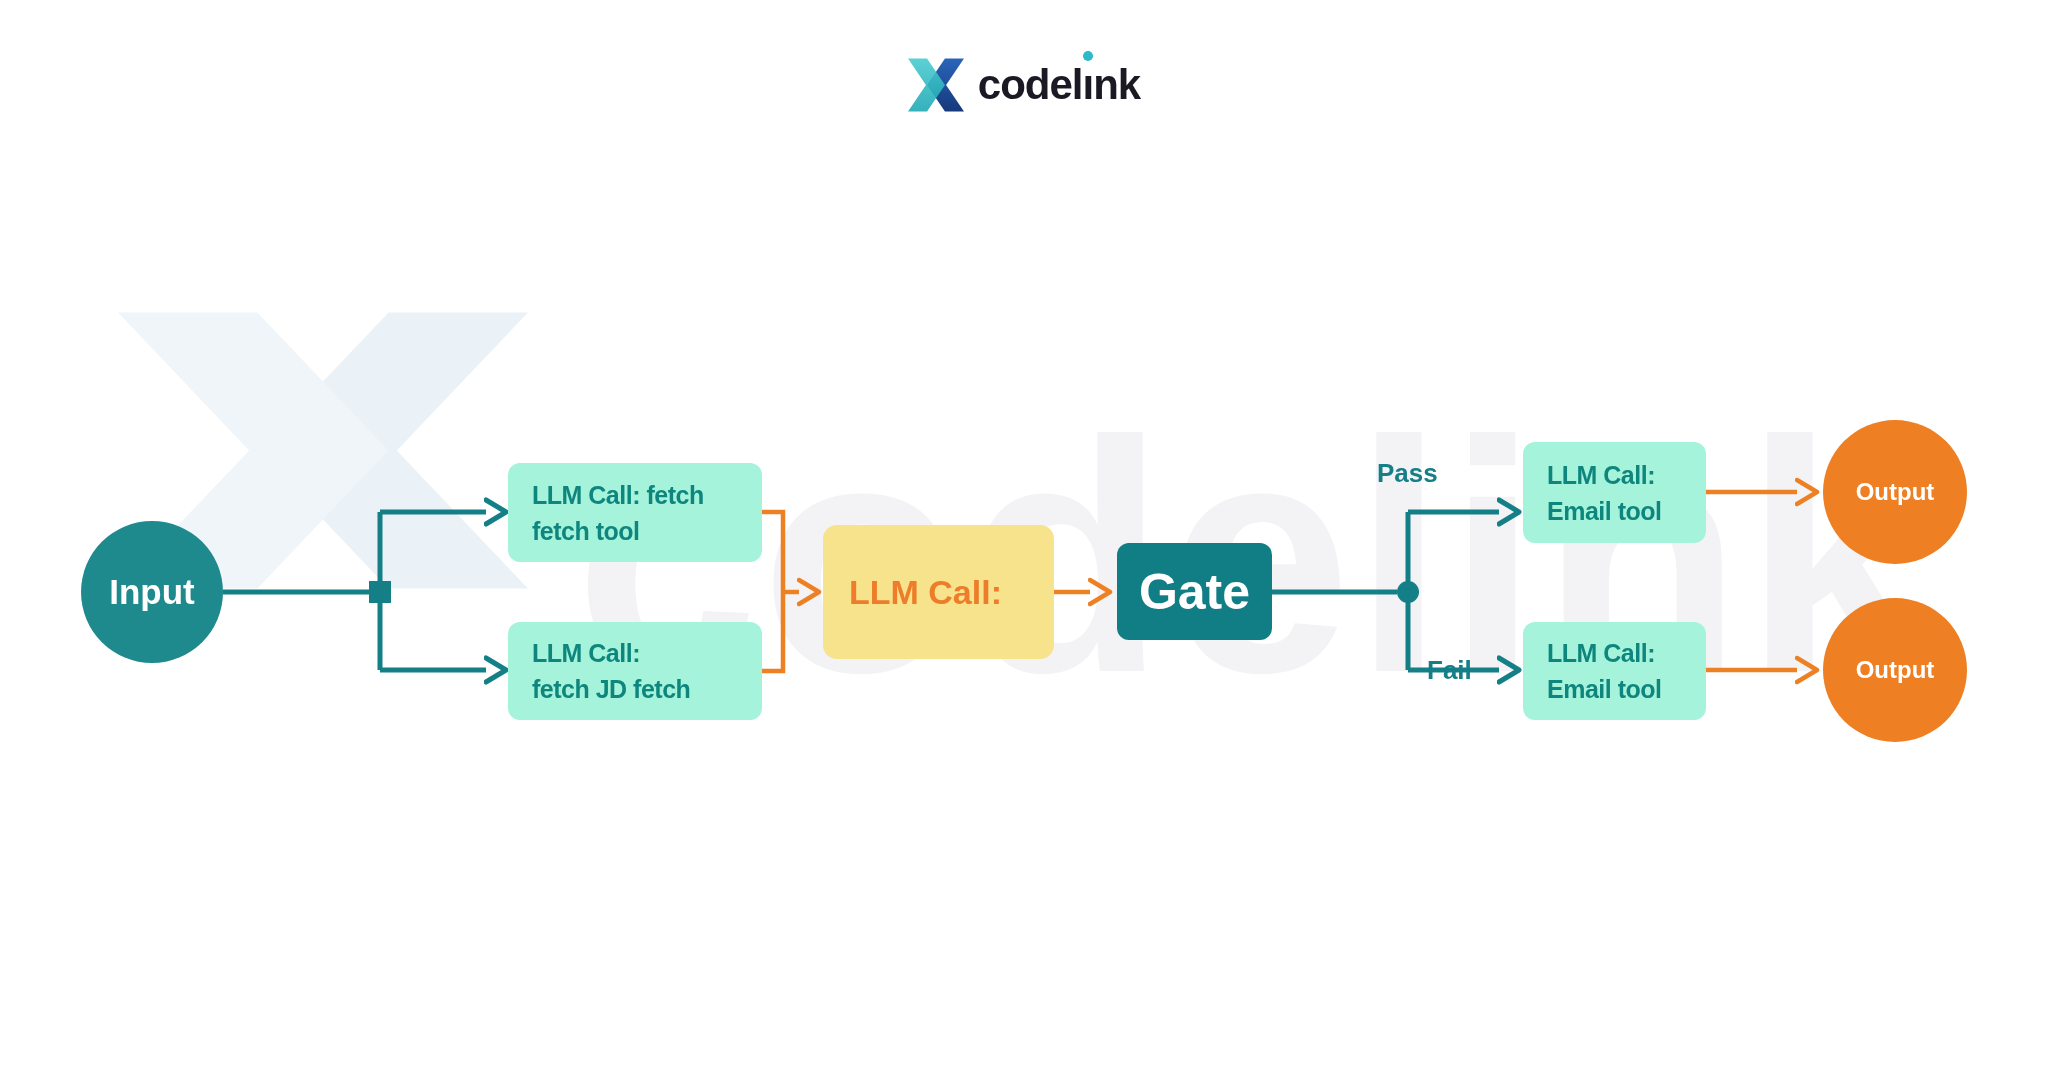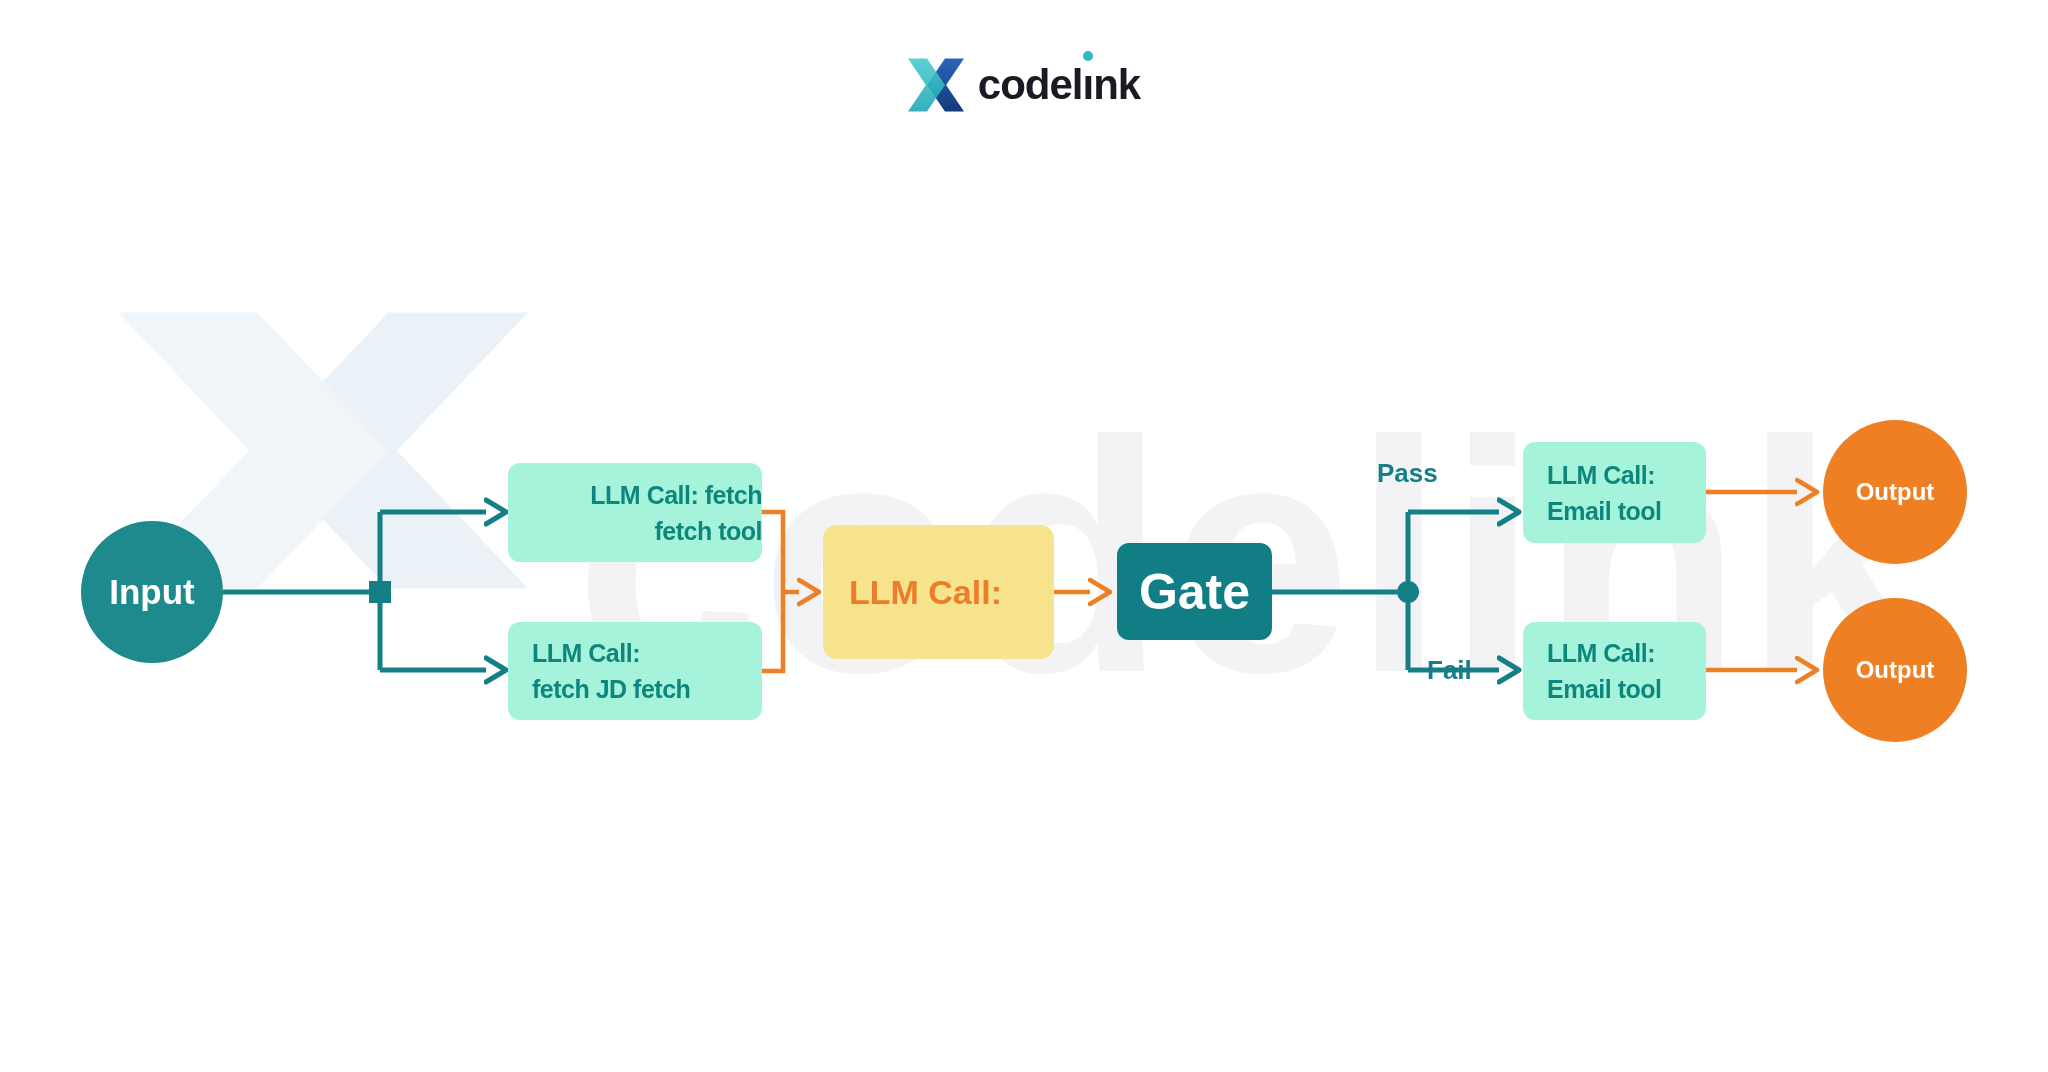--- a/index.html
+++ b/index.html
@@ -121,21 +121,21 @@
       <path d="M1028 592 H1090" marker-end="url(#arrO)"></path>
       <path d="M1682 492 H1797" marker-end="url(#arrO)"></path>
       <path d="M1682 670 H1797" marker-end="url(#arrO)"></path>
     </g>
   </svg>
 
   <div class="circle teal" style="left:81px;top:521px;">
     <span>Input</span>
   </div>
 
-  <div class="node-box mint" style="left:508px;top:463px;width:230px;height:99px;text-align:right;">
+  <div class="node-box mint" style="left:508px;top:463px;width:230px;height:99px;">
     <span>LLM Call: fetch</span>
     <span>fetch tool</span>
   </div>
 
   <div class="node-box mint" style="left:508px;top:622px;width:230px;height:98px;">
     <span>LLM Call:</span>
     <span>fetch JD fetch</span>
   </div>
 
   <div class="node-box yellow" style="left:823px;top:525px;width:205px;height:134px;">

